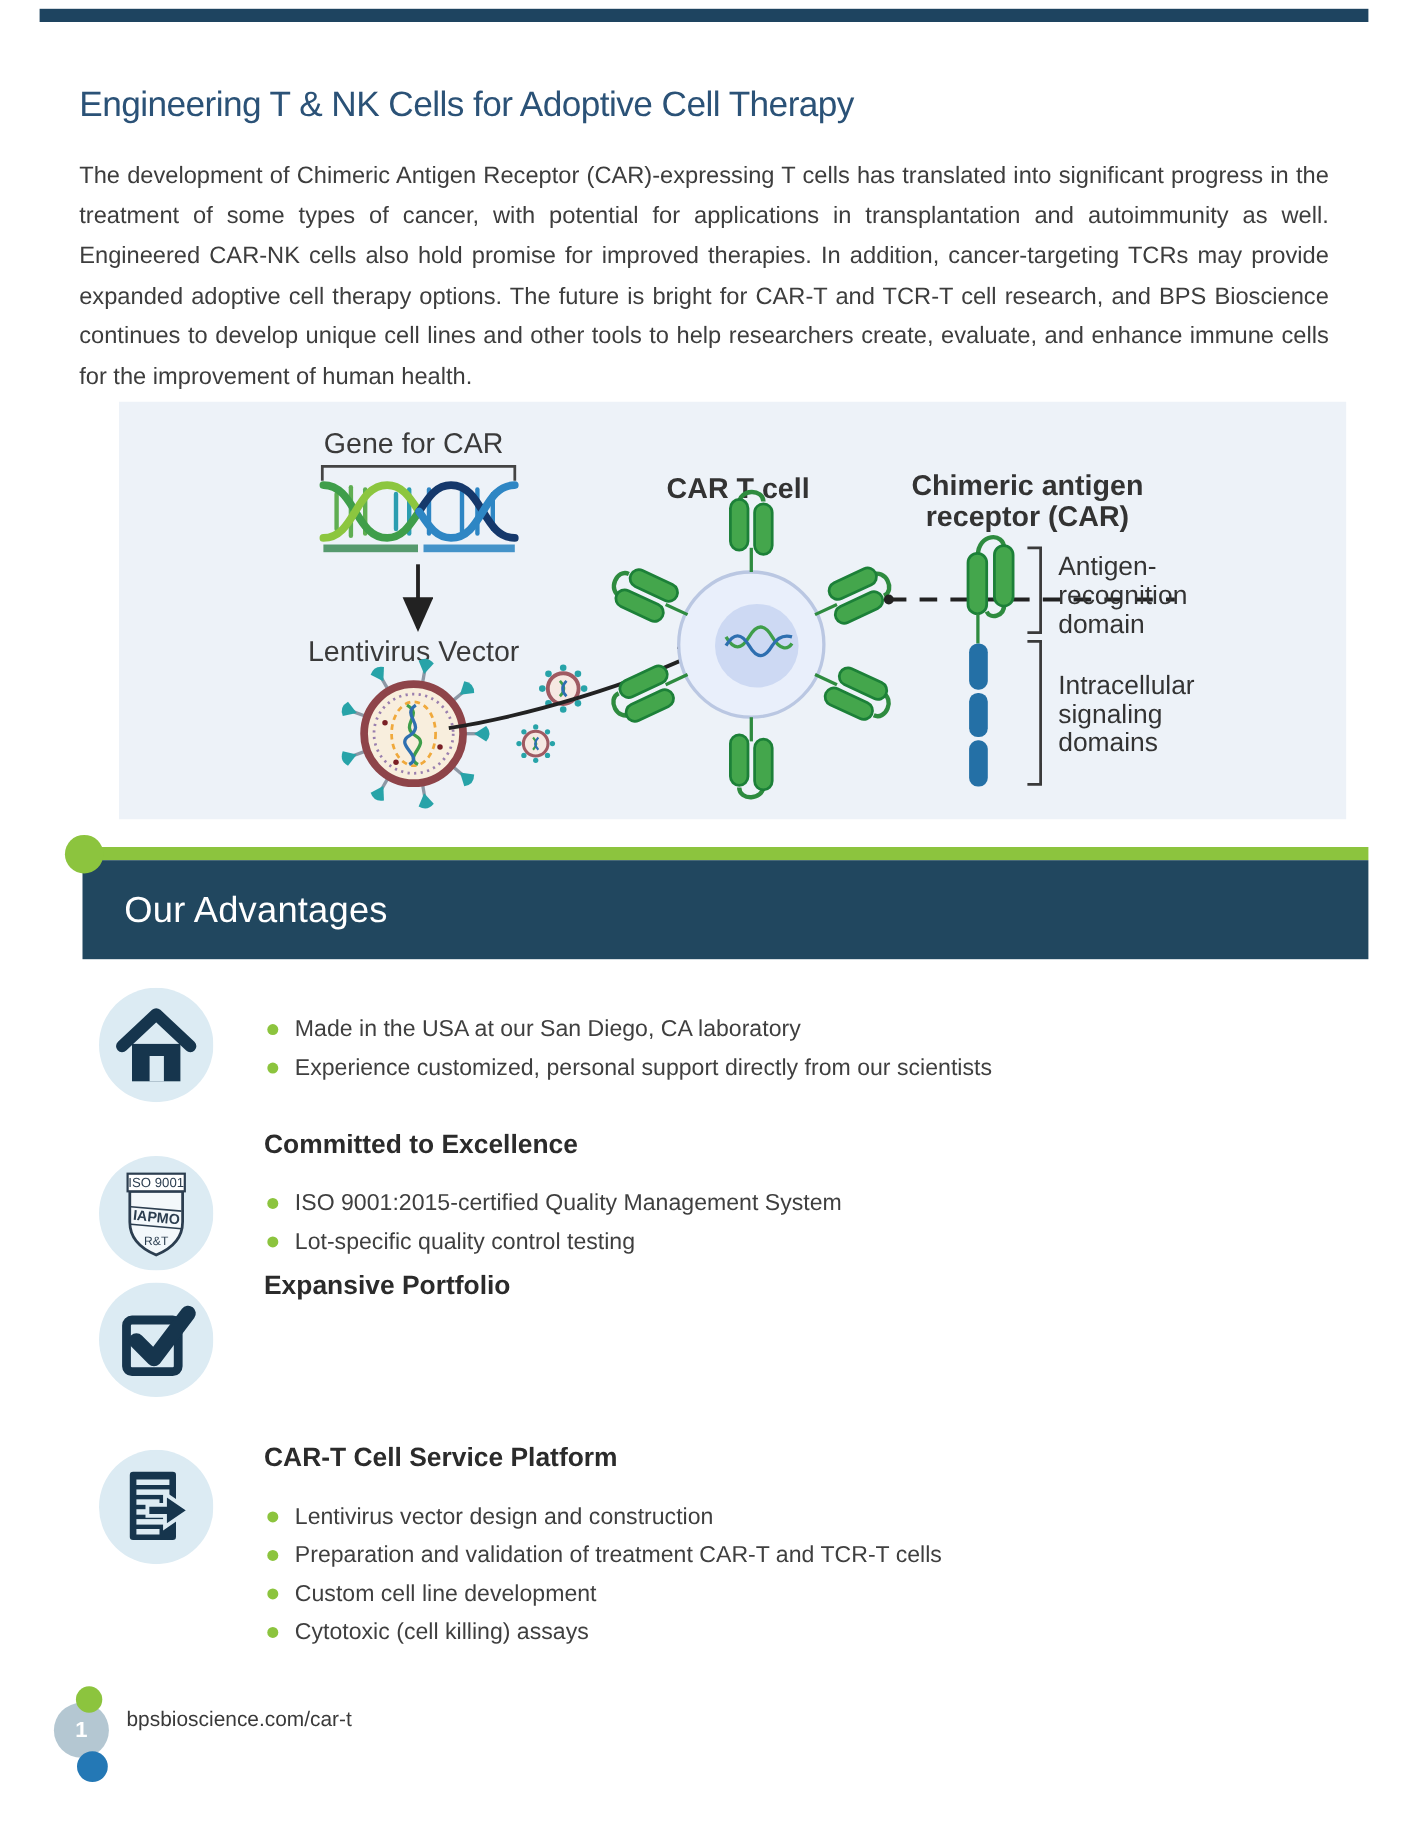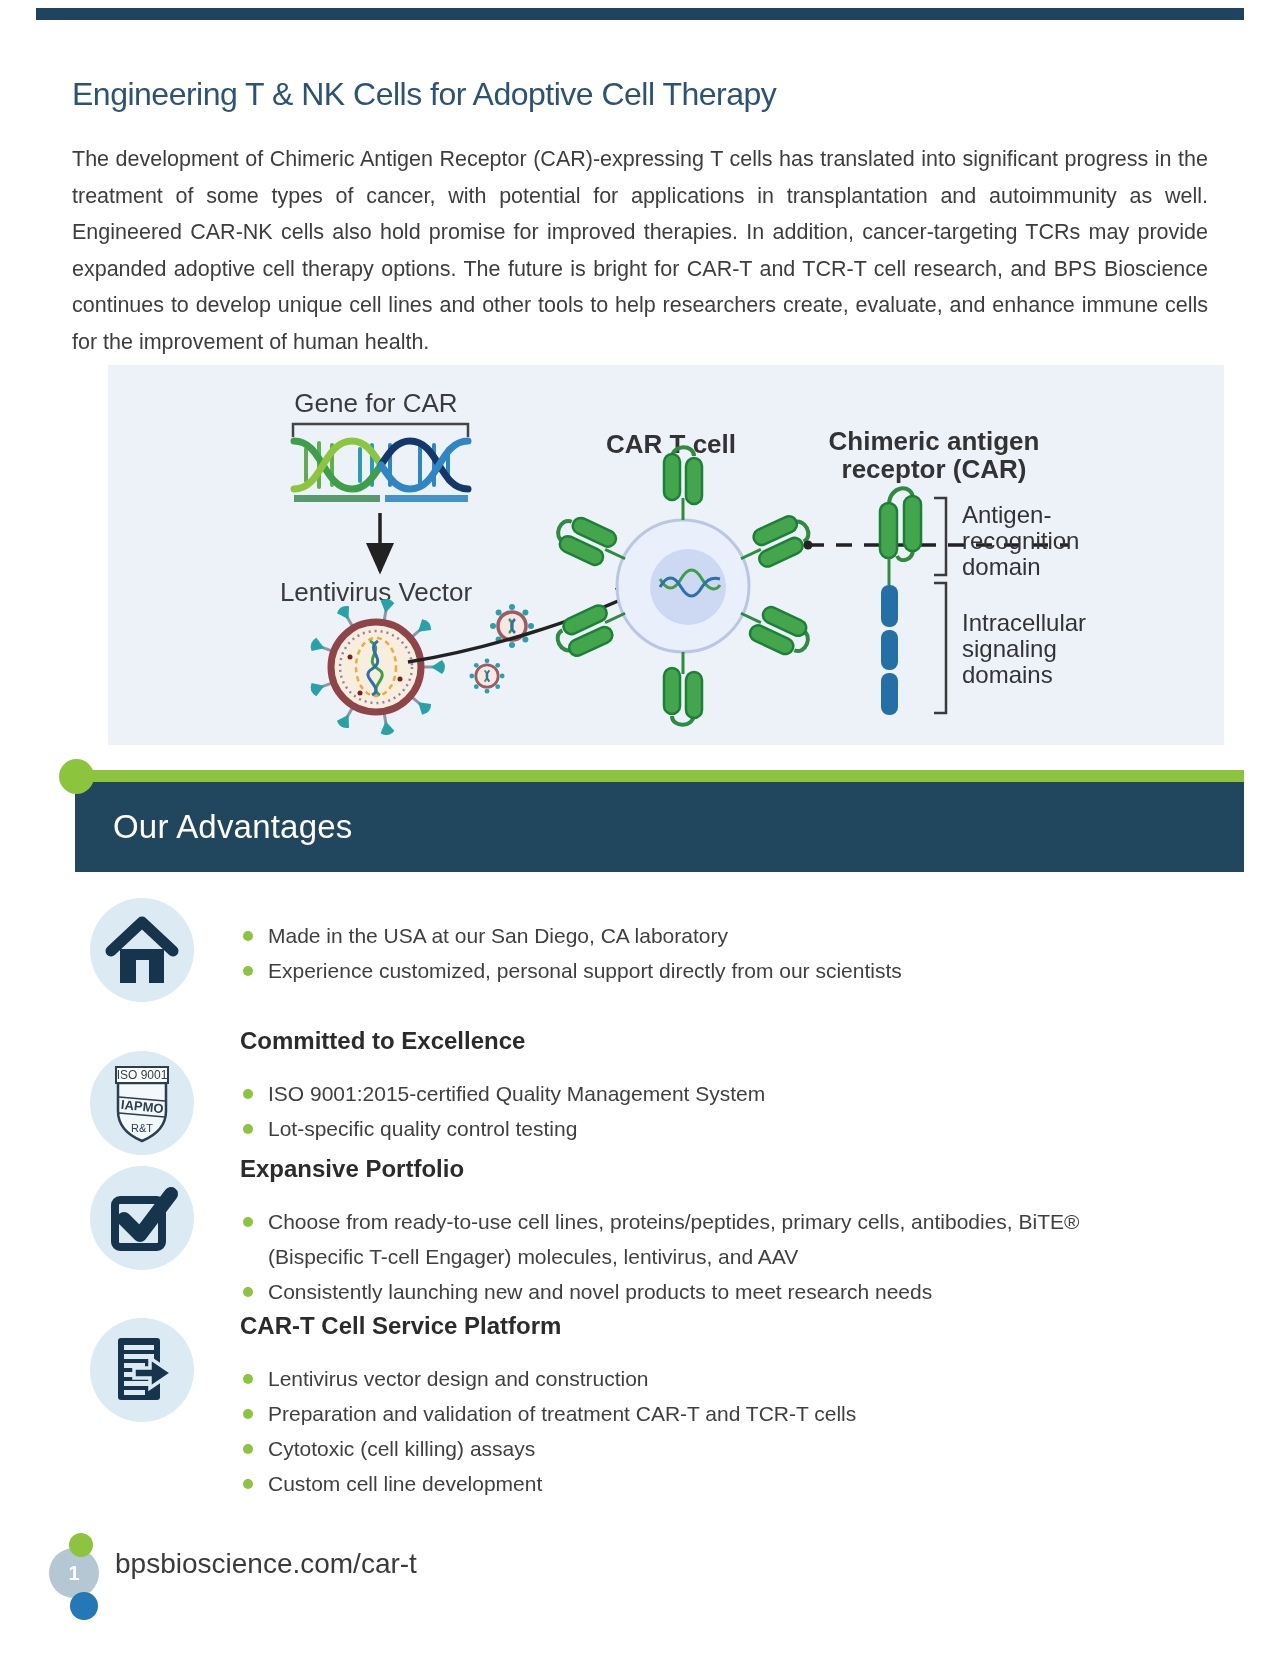--- a/index.html
+++ b/index.html
@@ -28,21 +28,21 @@
   .adv-header h2 { color:#fff; font-size:33px; font-weight:400; letter-spacing:0.2px; }
 
   .adv-icon { position:absolute; left:90px; width:104px; height:104px; }
   .adv-body { position:absolute; left:240px; width:880px; }
   .adv-body h3 { font-size:24px; font-weight:700; color:#2b2b2b; line-height:30px; }
   .adv-body ul { list-style:none; margin-top:20px; }
   .adv-body li { position:relative; padding-left:28px; font-size:21px; line-height:35px; color:#3f3f3f; }
   .adv-body li::before { content:""; position:absolute; left:3px; top:13px; width:10px; height:10px;
     border-radius:50%; background:#8cc43e; }
 
-  .footer-links { position:absolute; left:115px; top:1549px; font-size:28px; line-height:30px; color:#3a3a3a; }
+  .footer-links { position:absolute; left:115px; top:1549px; font-size:19px; line-height:30px; color:#3a3a3a; }
   .footer-links div { white-space:nowrap; }
   .pg-gray { position:absolute; left:49px; top:1548px; width:50px; height:50px; border-radius:50%;
     background:#b4c7d2; display:flex; align-items:center; justify-content:center;
     color:#fff; font-size:20px; font-weight:700; z-index:1; }
   .pg-green { position:absolute; left:69px; top:1533px; width:24px; height:24px; border-radius:50%; background:#8cc43e; z-index:2; }
   .pg-blue { position:absolute; left:70px; top:1592px; width:28px; height:28px; border-radius:50%; background:#2478b5; z-index:2; }
 </style>
 </head>
 <body>
 
@@ -246,24 +246,20 @@
 
   <div class="adv-icon" style="top:1166px">
     <svg width="104" height="104" viewBox="0 0 104 104">
       <circle cx="52" cy="52" r="52" fill="#dcebf3"></circle>
       <rect x="25" y="34" width="47" height="47" rx="5" fill="none" stroke="#16354d" stroke-width="8"></rect>
       <path d="M34,53 L50,69 L81,28" stroke="#16354d" stroke-width="14" fill="none" stroke-linecap="round" stroke-linejoin="round"></path>
     </svg>
   </div>
   <div class="adv-body" style="top:1154px">
     <h3>Expansive Portfolio</h3>
-    <ul>
-      <li>Choose from ready-to-use cell lines, proteins/peptides, primary cells, antibodies, BiTE® (Bispecific T-cell Engager) molecules, lentivirus, and AAV</li>
-      <li>Consistently launching new and novel products to meet research needs</li>
-    </ul>
   </div>
 
   <div class="adv-icon" style="top:1318px">
     <svg width="104" height="104" viewBox="0 0 104 104">
       <circle cx="52" cy="52" r="52" fill="#dcebf3"></circle>
       <rect x="28" y="20" width="42" height="62" rx="3" fill="#16354d"></rect>
       <g fill="#dcebf3">
         <rect x="34" y="27" width="30" height="5"></rect>
         <rect x="34" y="36" width="30" height="5"></rect>
         <rect x="34" y="45" width="21" height="5"></rect>
@@ -272,22 +268,22 @@
         <rect x="34" y="72" width="21" height="5"></rect>
       </g>
       <path d="M44,50 L60,50 L60,40 L82,55 L60,70 L60,60 L44,60 Z" fill="#16354d" stroke="#dcebf3" stroke-width="3.5"></path>
     </svg>
   </div>
   <div class="adv-body" style="top:1311px">
     <h3>CAR-T Cell Service Platform</h3>
     <ul>
       <li>Lentivirus vector design and construction</li>
       <li>Preparation and validation of treatment CAR-T and TCR-T cells</li>
+      <li>Custom cell line development</li>
       <li>Cytotoxic (cell killing) assays</li>
-      <li>Custom cell line development</li>
     </ul>
   </div>
 
   <div class="pg-gray">
     <span>1</span>
   </div>
   <div class="pg-green"></div>
   <div class="pg-blue"></div>
   <div class="footer-links">
     <div>bpsbioscience.com/car-t</div>

